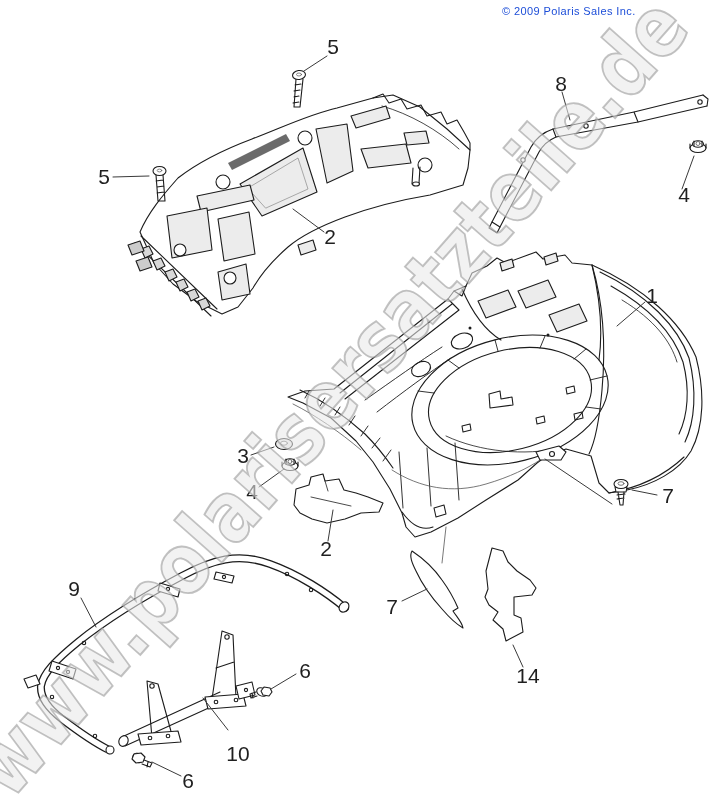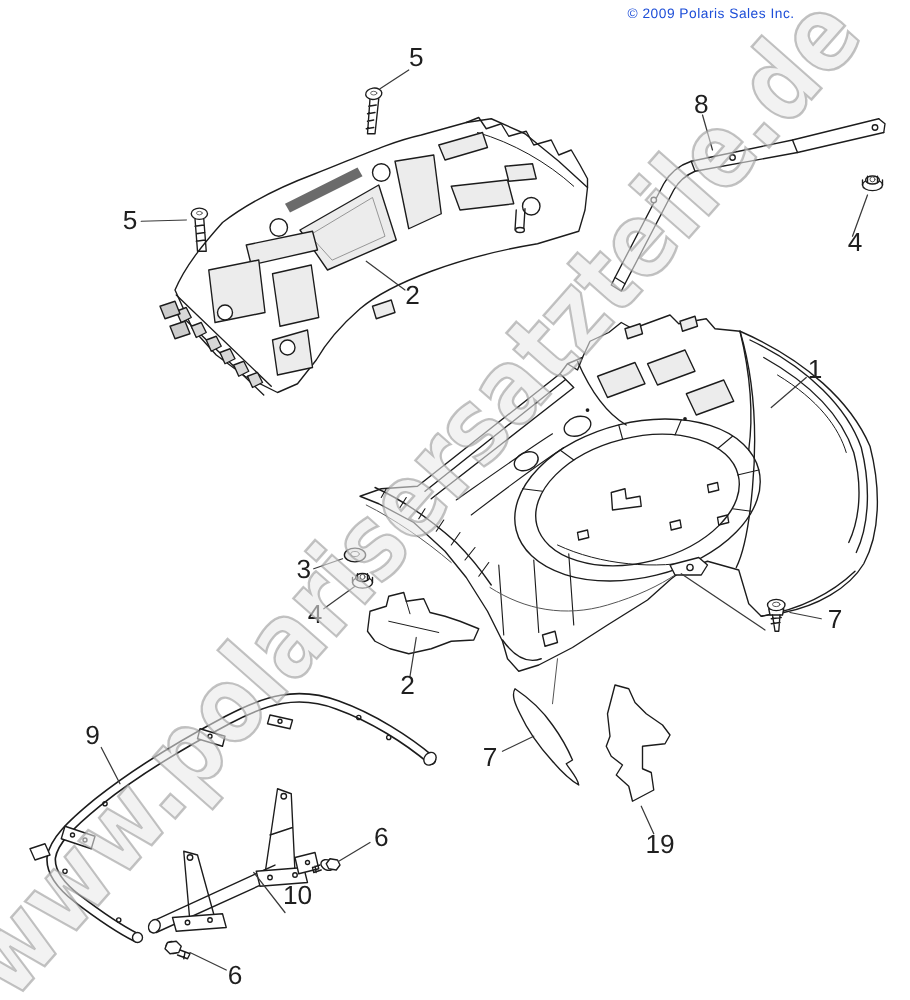--- a/index.html
+++ b/index.html
@@ -229,24 +229,24 @@
 <div class="callout" style="left:243px;top:456px">3</div>
 <div class="callout" style="left:684px;top:195px">4</div>
 <div class="callout" style="left:252px;top:492px">4</div>
 <div class="callout" style="left:333px;top:47px">5</div>
 <div class="callout" style="left:104px;top:177px">5</div>
 <div class="callout" style="left:305px;top:671px">6</div>
 <div class="callout" style="left:188px;top:781px">6</div>
 <div class="callout" style="left:668px;top:496px">7</div>
 <div class="callout" style="left:561px;top:84px">8</div>
 <div class="callout" style="left:74px;top:589px">9</div>
-<div class="callout" style="left:238px;top:717px">10</div>
+<div class="callout" style="left:238px;top:754px">10</div>
 <div class="callout" style="left:326px;top:549px">2</div>
 <div class="callout" style="left:392px;top:607px">7</div>
-<div class="callout" style="left:528px;top:676px">19</div>
+<div class="callout" style="left:528px;top:676px">14</div>
 
 <div class="copyright">© 2009 Polaris Sales Inc.</div>
 
 <svg id="wm" width="728" height="800" viewBox="0 0 728 800">
   <text transform="translate(10 802) rotate(-48.5)" font-family="DejaVu Sans, sans-serif" font-weight="bold" font-size="84" textLength="1030" lengthAdjust="spacingAndGlyphs" fill="rgba(232,232,232,0.58)" stroke="rgba(145,145,145,0.55)" stroke-width="2">www.polarisersatzteile.de</text>
 </svg>
 
 </div>
 
 </body></html>

